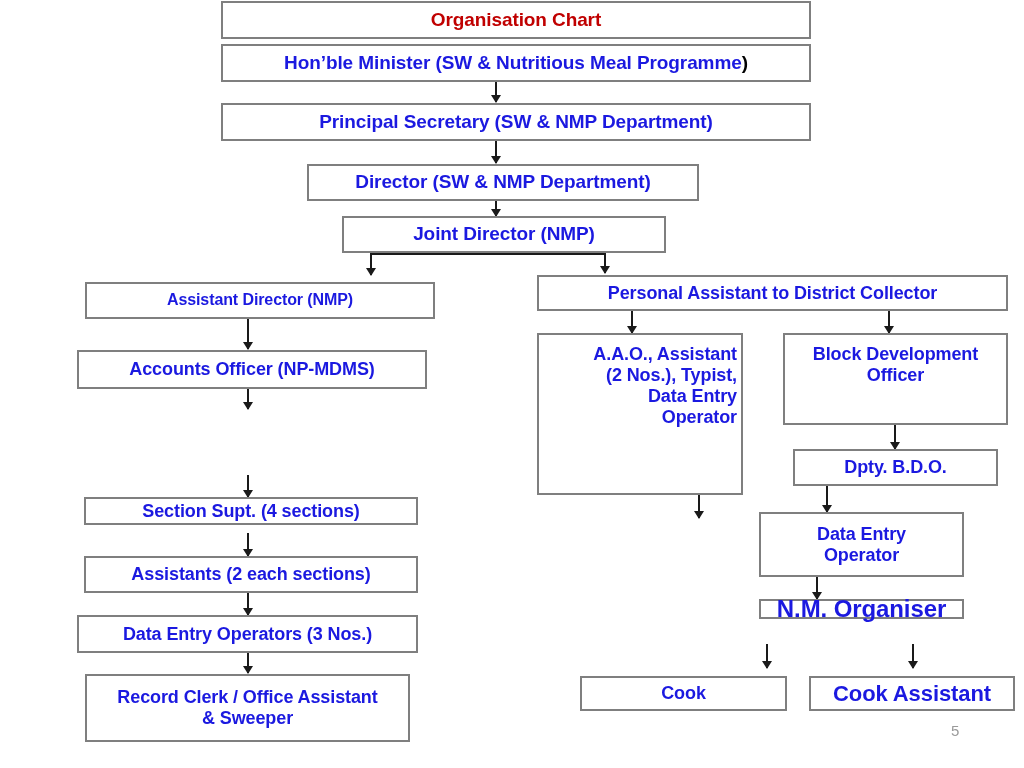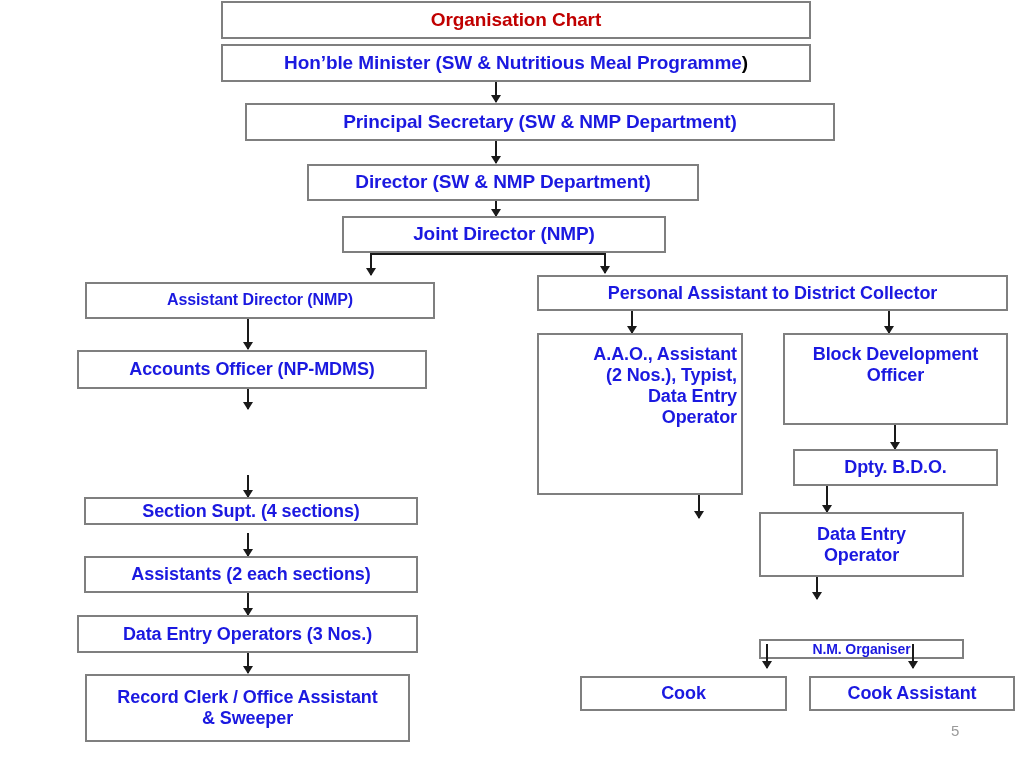--- a/index.html
+++ b/index.html
@@ -97,21 +97,21 @@
 
   <div class="box center-v title-box" style="left:221px; top:1px; width:590px; height:38px; font-size:19px;">
     <span class="txt">Organisation Chart</span>
   </div>
 
   <div class="arrow" style="left:495px; top:82px; height:20px;">
     <span class="shaft"></span>
       <span class="head"></span>
   </div>
 
-  <div class="box center-v" style="left:221px; top:103px; width:590px; height:38px; font-size:19px;margin-left:24px;">
+  <div class="box center-v" style="left:221px; top:103px; width:590px; height:38px; font-size:19px;">
     <span class="txt">Principal Secretary (SW &amp; NMP Department)</span>
   </div>
 
   <div class="arrow" style="left:495px; top:141px; height:22px;">
     <span class="shaft"></span>
       <span class="head"></span>
   </div>
 
   <div class="box center-v" style="left:307px; top:164px; width:392px; height:37px; font-size:19px;">
     <span class="txt">Director (SW &amp; NMP Department)</span>
@@ -253,36 +253,36 @@
       <span>Data Entry</span><br>
       <span>Operator</span>
     </span>
   </div>
 
   <div class="arrow" style="left:816px; top:577px; height:22px;">
     <span class="shaft"></span>
       <span class="head"></span>
   </div>
 
-  <div class="box center-v" style="left:759px; top:599px; width:205px; height:20px; font-size:14px;margin-top:40px;">
+  <div class="box center-v" style="left:759px; top:599px; width:205px; height:20px; font-size:24px;">
     <span class="txt">N.M. Organiser</span>
   </div>
 
   <div class="arrow" style="left:766px; top:644px; height:24px;">
     <span class="shaft"></span>
       <span class="head"></span>
   </div>
   <div class="arrow" style="left:912px; top:644px; height:24px;">
     <span class="shaft"></span>
       <span class="head"></span>
   </div>
 
   <div class="box center-v" style="left:580px; top:676px; width:207px; height:35px; font-size:18px;">
     <span class="txt">Cook</span>
   </div>
 
-  <div class="box center-v" style="left:809px; top:676px; width:206px; height:35px; font-size:18px;">
+  <div class="box center-v" style="left:809px; top:676px; width:206px; height:35px; font-size:22px;">
     <span class="txt">Cook Assistant</span>
   </div>
 
   <div class="page-num" style="left:951px; top:722px;">5</div>
 
 </div>
 
 </body></html>

